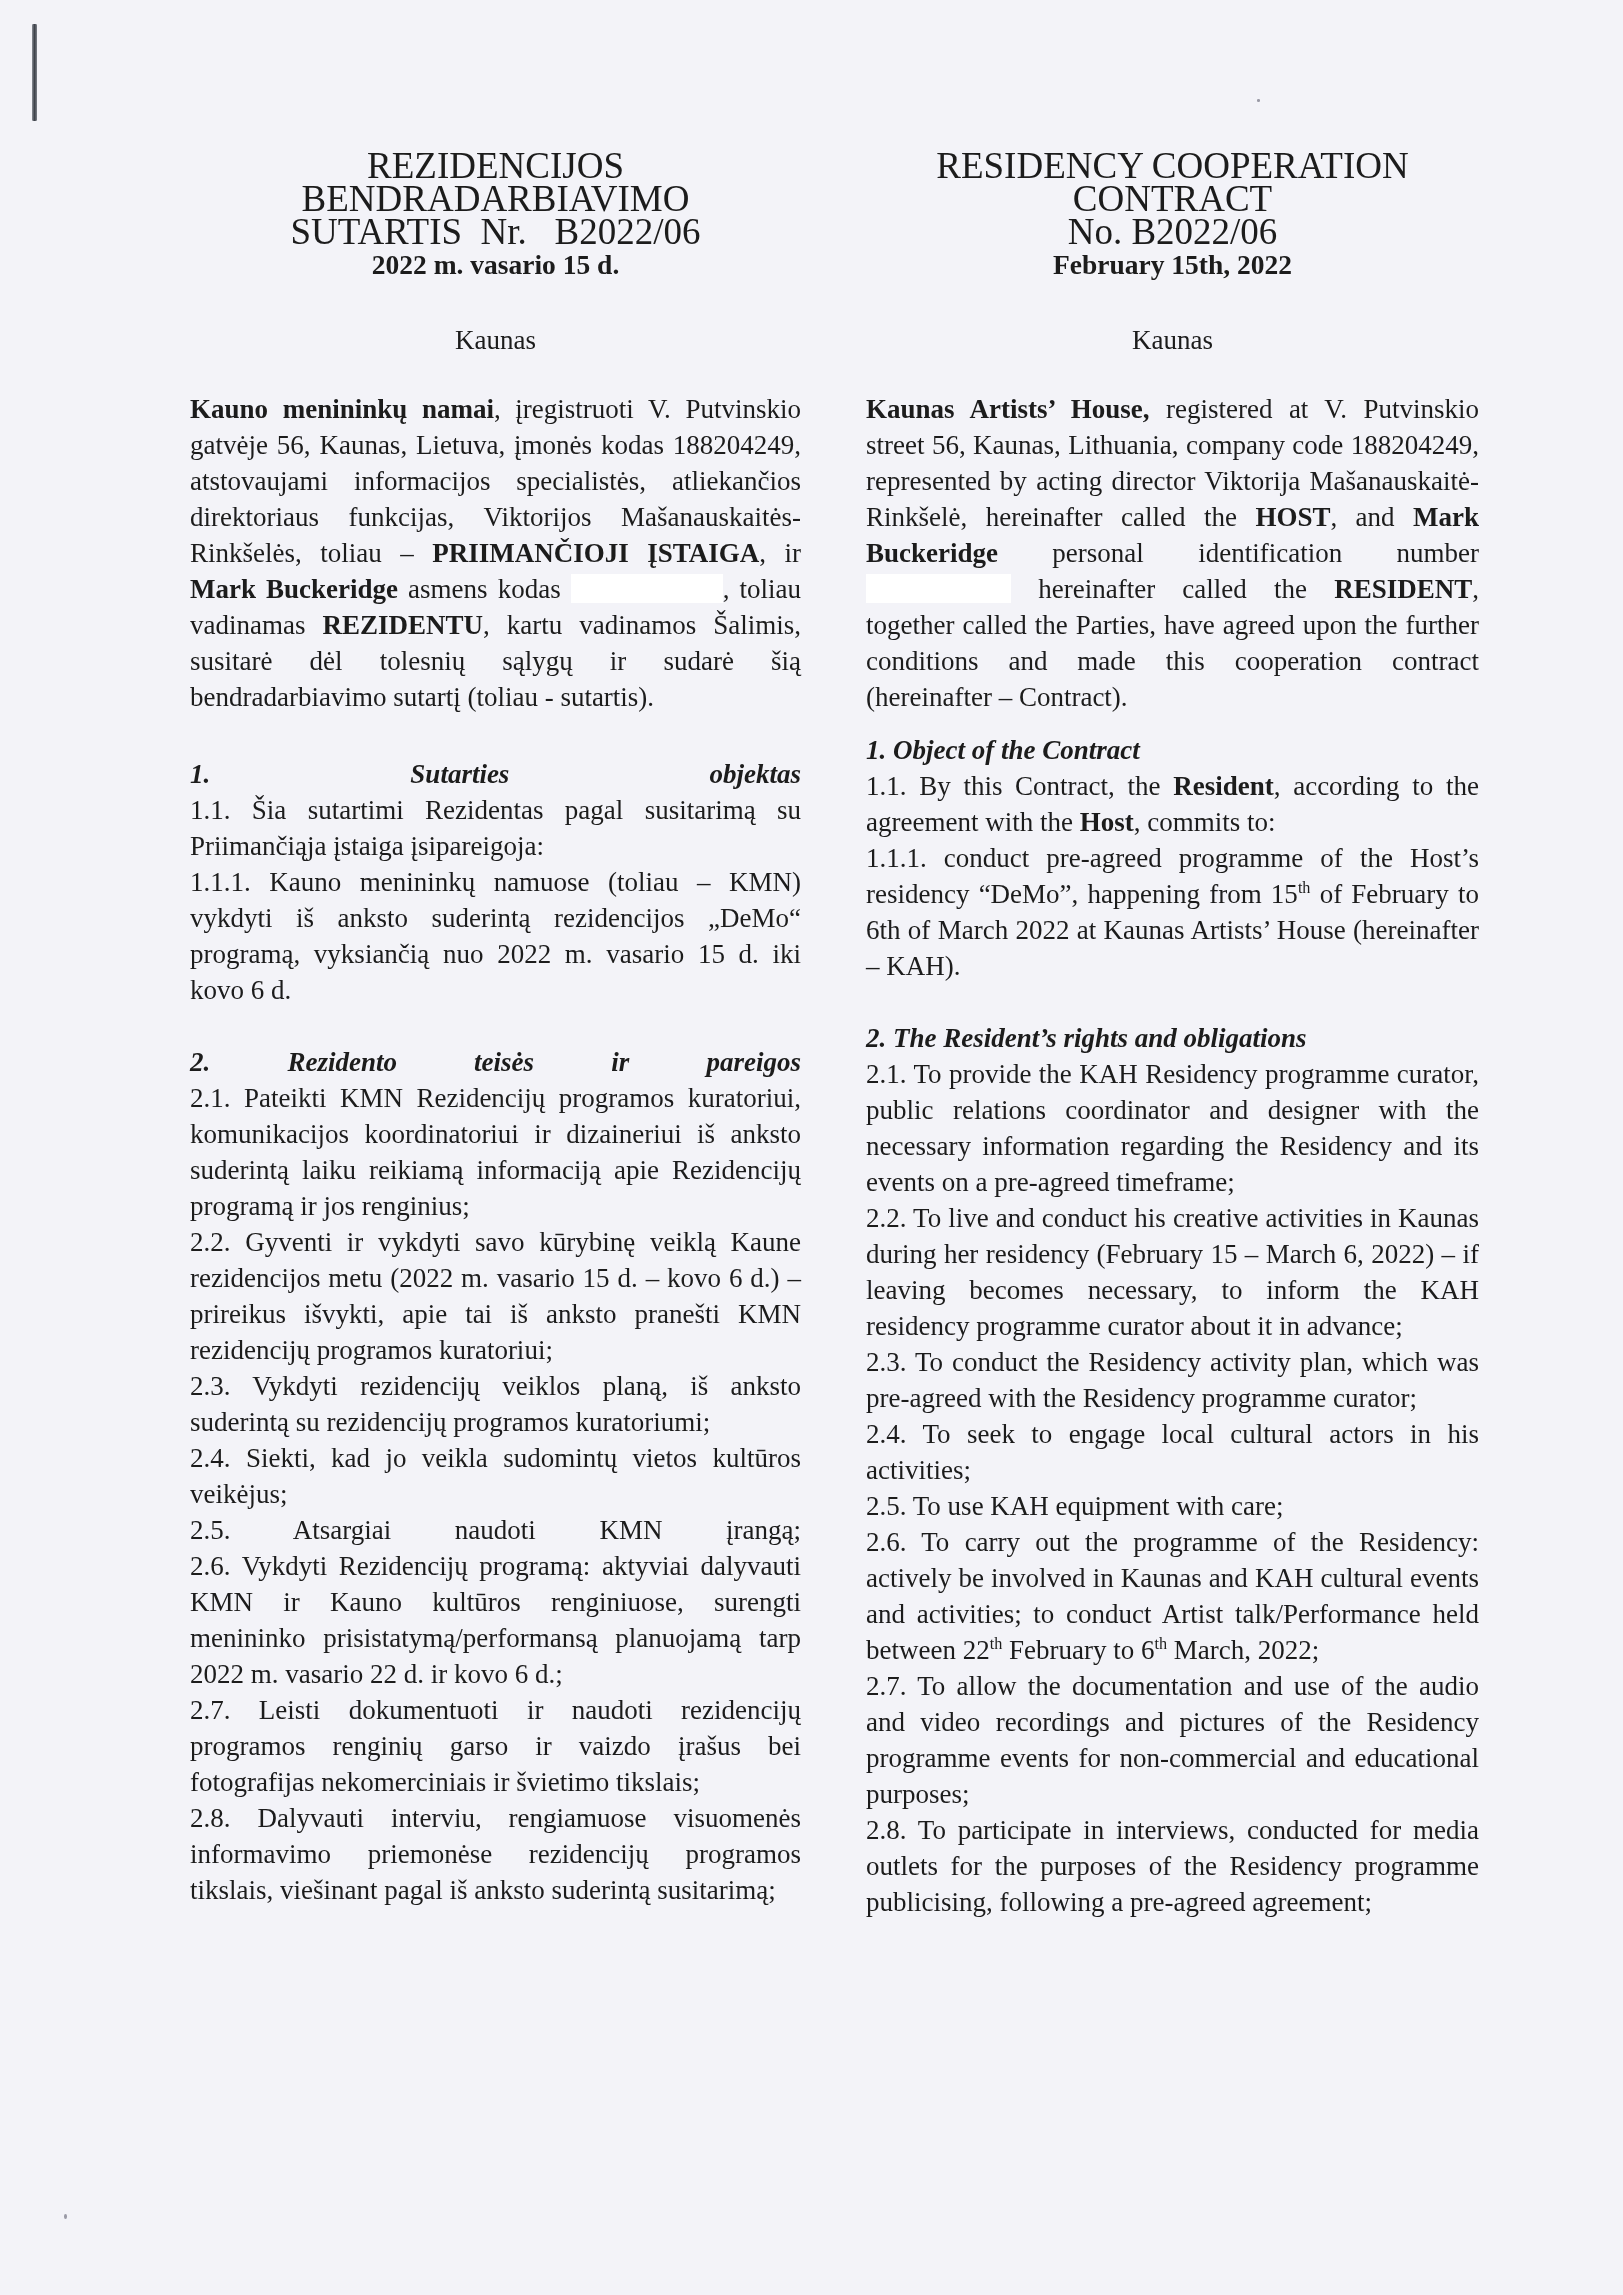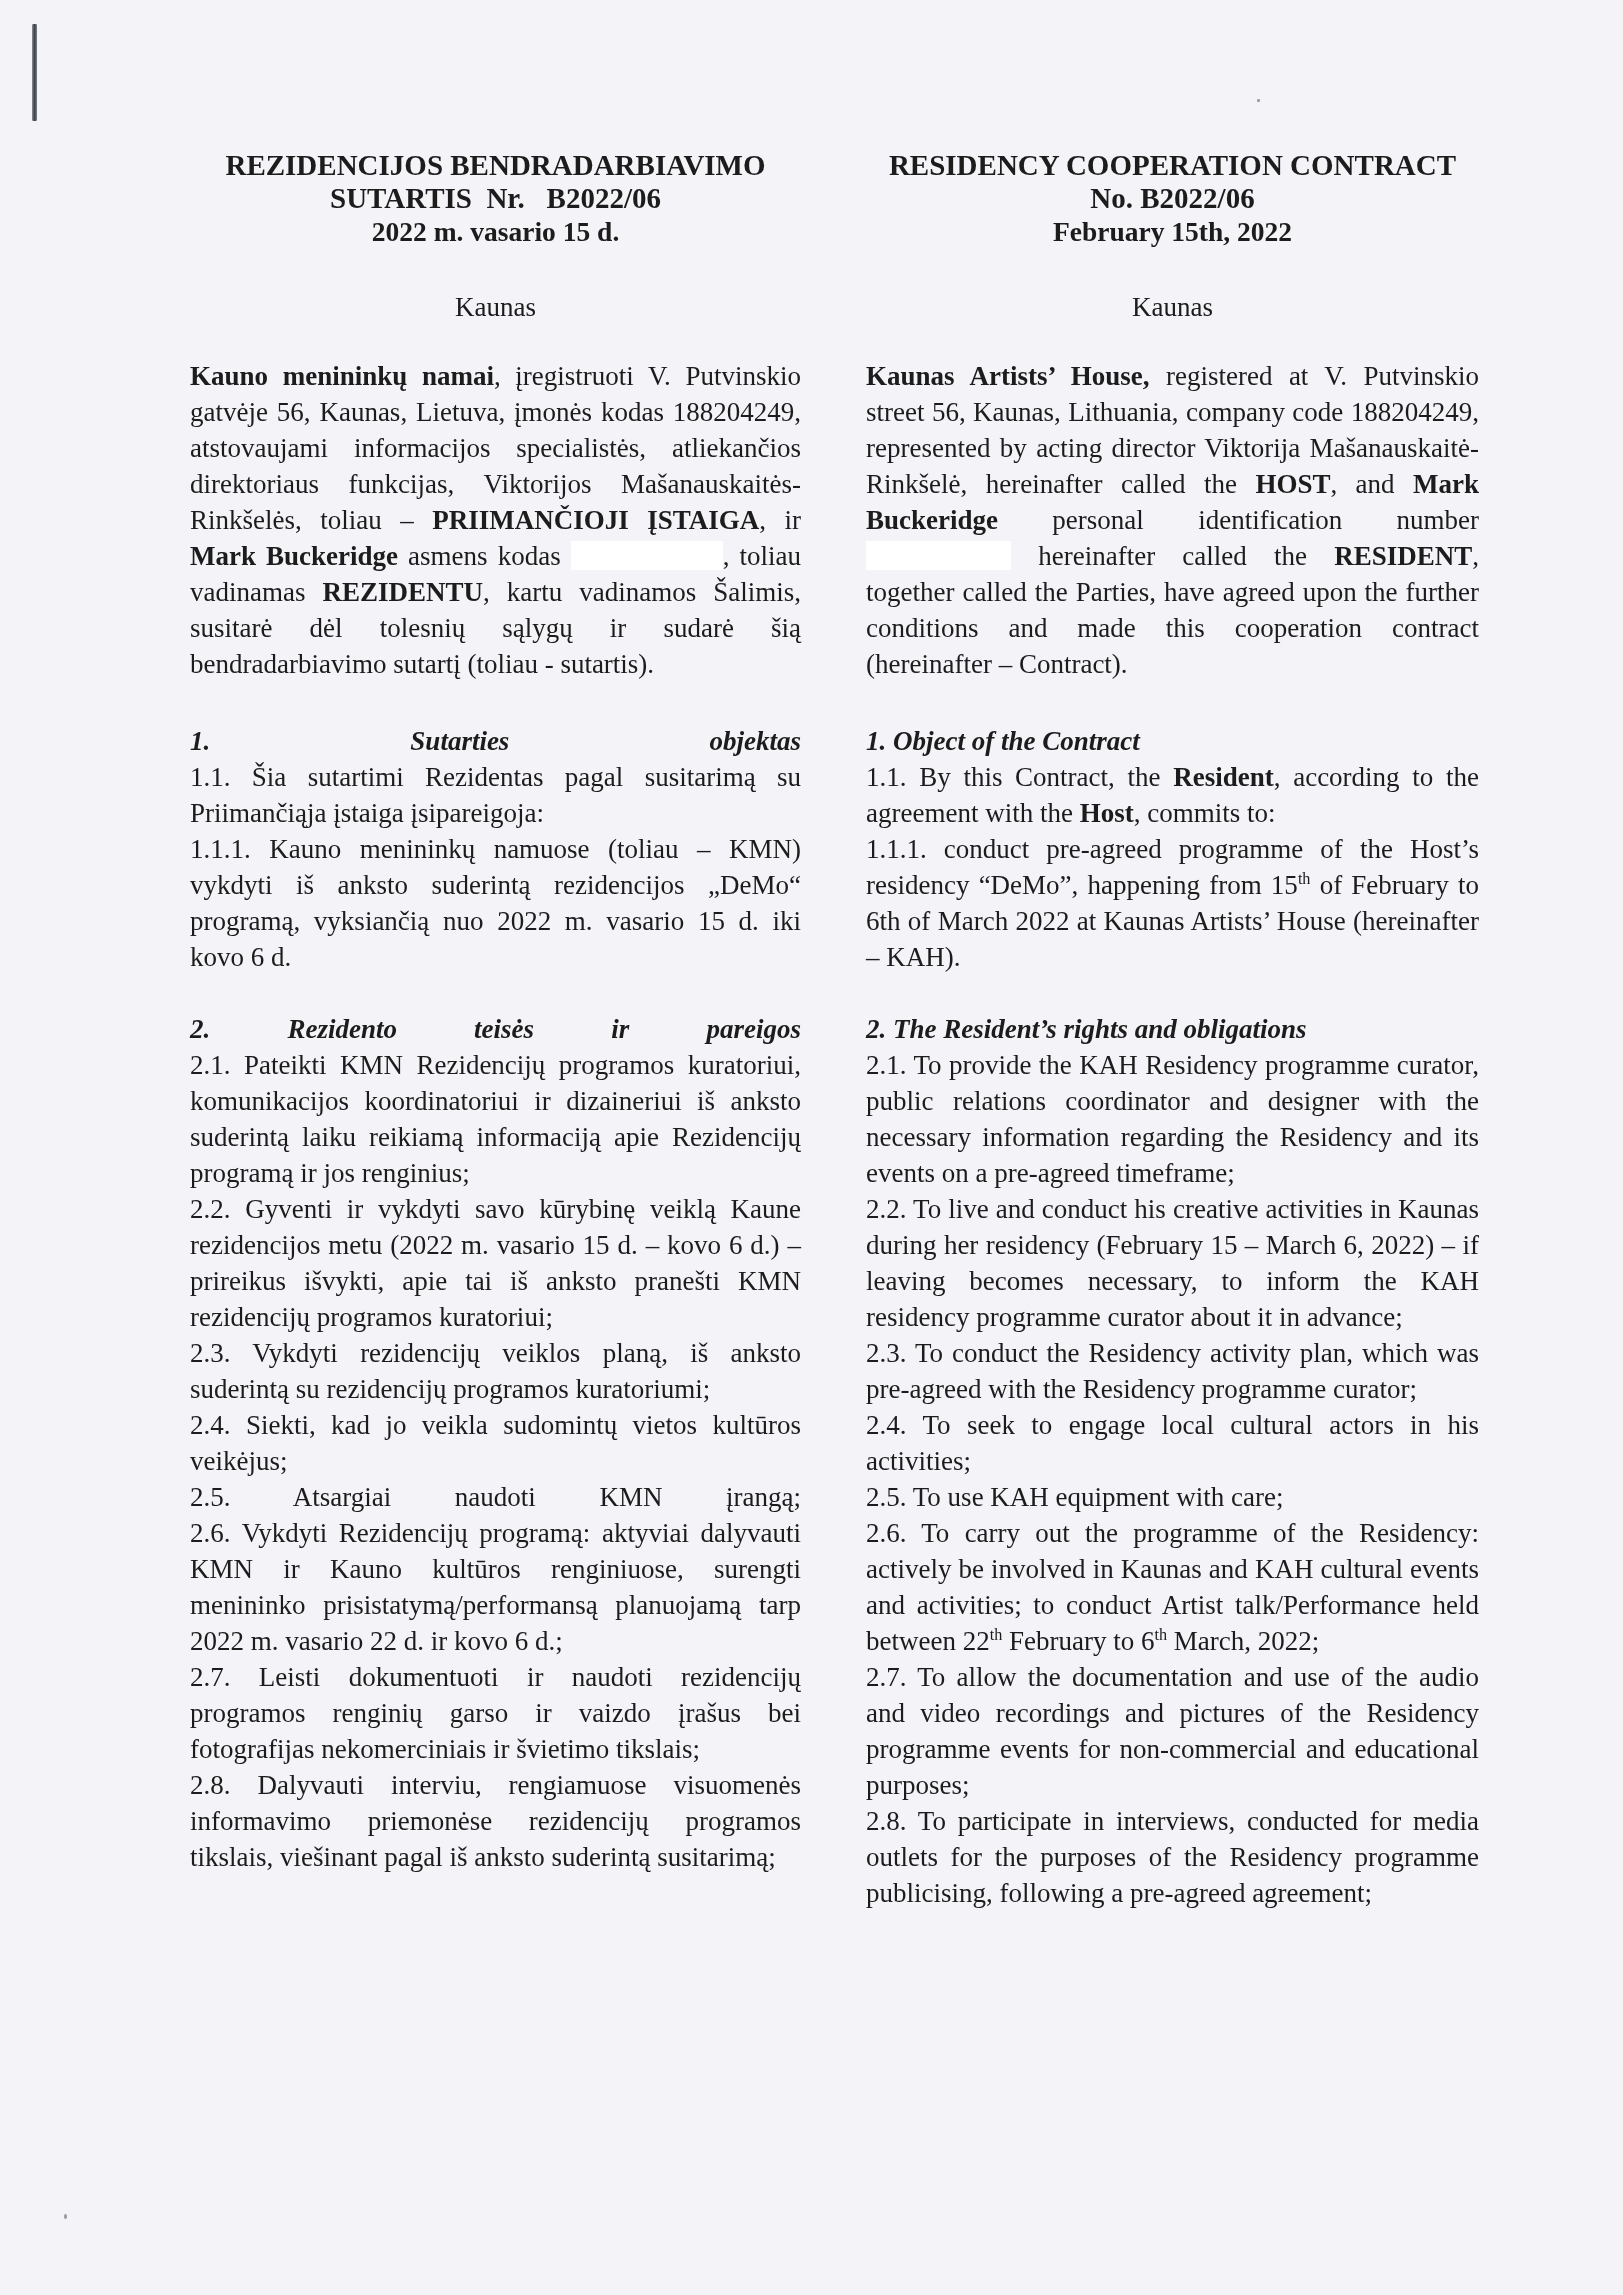--- a/index.html
+++ b/index.html
@@ -18,21 +18,21 @@
     border-radius: 1.3px;
   }
   .speck { position: absolute; background: #9a9aa6; border-radius: 50%; }
   .col {
     position: absolute; top: 149px;
     font-size: 27px; line-height: 36px;
   }
   .col.lt { left: 190px; width: 611px; }
   .col.en { left: 866px; width: 613px; }
   .title {
-    text-align: center; font-weight: bold; font-size: 29px; line-height: 33px;
+    text-align: center; font-weight: normal; font-size: 37px; line-height: 33px;
     margin: 0;
   }
   .date {
     text-align: center; font-weight: bold; font-size: 27.5px; line-height: 33px;
   }
   .city { text-align: center; margin-top: 41px; }
   .intro { text-align: justify; margin-top: 33px; hyphens: manual; }
   .intro b, .para b { font-weight: bold; }
   .redact {
     display: inline-block; background: #ffffff; height: 29px; vertical-align: -5.2px;
@@ -88,21 +88,21 @@
 <div class="col en">
   <p class="title">RESIDENCY COOPERATION CONTRACT</p>
   <p class="title">No. B2022/06</p>
   <div class="date">February 15th, 2022</div>
   <div class="city">Kaunas</div>
 
   <div class="intro">
     <b>Kaunas Artists’ House,</b><span> registered at V. Putvinskio street 56, Kaunas, Lithuania, company code 188204249, represented by acting director Viktorija Mašanauskaitė-Rinkšelė, hereinafter called the </span><b>HOST</b><span>, and </span><b>Mark Buckeridge</b><span> personal identification number </span><span class="redact" style="width:145px;"></span><span> hereinafter called the </span><b>RESIDENT</b><span>, together called the Parties, have agreed upon the further conditions and made this cooperation contract (hereinafter – Contract).</span>
   </div>
 
-  <div class="section-h" style="margin-top:41px;">1. Object of the Contract</div>
+  <div class="section-h" style="margin-top:17px;">1. Object of the Contract</div>
   <div class="para"><span>1.1. By this Contract, the </span><b>Resident</b><span>, according to the agreement with the </span><b>Host</b><span>, commits to:</span></div>
   <div class="para"><span>1.1.1. conduct pre-agreed programme of the Host’s residency “DeMo”, happening from 15</span><sup>th</sup><span> of February to 6th of March 2022 at Kaunas Artists’ House (hereinafter – KAH).</span></div>
 
   <div class="section-h">2. The Resident’s rights and obligations</div>
   <div class="para">2.1. To provide the KAH Residency programme curator, public relations coordinator and designer with the necessary information regarding the Residency and its events on a pre-agreed timeframe;</div>
   <div class="para">2.2. To live and conduct his creative activities in Kaunas during her residency (February 15 – March 6, 2022) – if leaving becomes necessary, to inform the KAH residency programme curator about it in advance;</div>
   <div class="para">2.3. To conduct the Residency activity plan, which was pre-agreed with the Residency programme curator;</div>
   <div class="para">2.4. To seek to engage local cultural actors in his activities;</div>
   <div class="para">2.5. To use KAH equipment with care;</div>
   <div class="para"><span>2.6. To carry out the programme of the Residency: actively be involved in Kaunas and KAH cultural events and activities; to conduct Artist talk/Performance held between 22</span><sup>th</sup><span> February to 6</span><sup>th</sup><span> March, 2022;</span></div>

